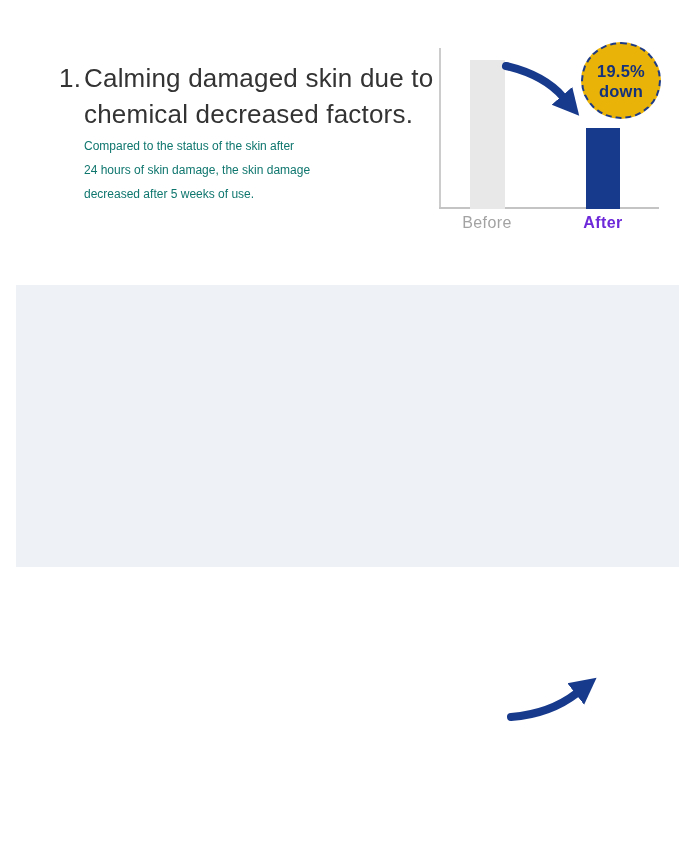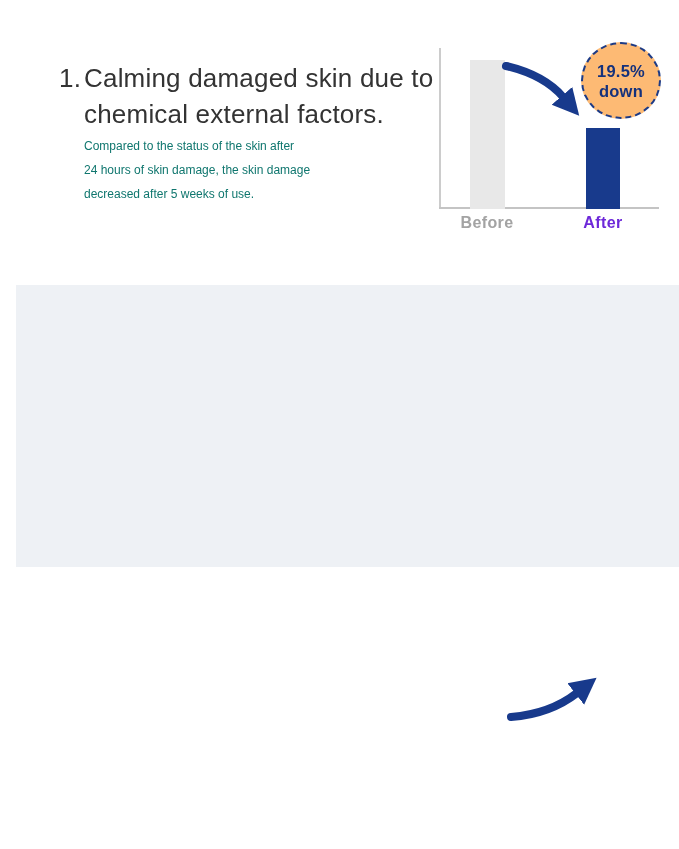--- a/index.html
+++ b/index.html
@@ -68,21 +68,21 @@
   .chart2 .bar.gray { left: 31px;  top: 101px; width: 32px; height: 60px; }
   .chart2 .bar.navy { left: 149px; top: 63px;  width: 32px; height: 98px; }
 
   .cat {
     position: absolute;
     width: 90px;
     text-align: center;
     font-size: 16px;
     letter-spacing: 0.4px;
   }
-  .cat.before { color: #a3a3a3; font-weight: 700; }
+  .cat.before { color: #a3a3a3; font-weight: 400; }
   .cat.after  { color: #6d28d9; font-weight: 700; }
   .chart1 .cat { top: 170px; }
   .chart1 .cat.before { left: 3px; }
   .chart1 .cat.after  { left: 119px; }
   .chart2 .cat { top: 168px; }
   .chart2 .cat.before { left: 2px; }
   .chart2 .cat.after  { left: 120px; }
 
   .val {
     position: absolute;
@@ -96,21 +96,21 @@
   .val.navy { color: #14317c; font-weight: 700; }
   .chart2 .val.gray { left: -8px;  top: 64px; }
   .chart2 .val.navy { left: 110px; top: 29px; }
 
   .badge {
     position: absolute;
     left: 142px; top: -2px;
     width: 80px; height: 77px;
     border: 2px dashed #1c3a85;
     border-radius: 50%;
-    background: #fdba74;
+    background: #eab308;
     display: flex;
     flex-direction: column;
     align-items: center;
     justify-content: center;
     color: #14317c;
     font-size: 16.5px;
     font-weight: 700;
     line-height: 20px;
     letter-spacing: 0.2px;
     z-index: 2;
@@ -121,21 +121,21 @@
   .arrow .head { fill: #183a8c; }
 </style>
 </head>
 <body>
 
 <div class="page">
 
   <div class="section sec1">
     <div class="heading h1pos">
       <div><span class="hnum">1.</span><span>Calming damaged skin due to</span></div>
-      <div class="indent">chemical external factors.</div>
+      <div class="indent">chemical decreased factors.</div>
     </div>
     <div class="bodytext b1pos">
       <div>Compared to the status of the skin after</div>
       <div>24 hours of skin damage, the skin damage</div>
       <div>decreased after 5 weeks of use.</div>
     </div>
 
     <div class="chart chart1">
       <div class="vaxis"></div>
       <div class="haxis"></div>

